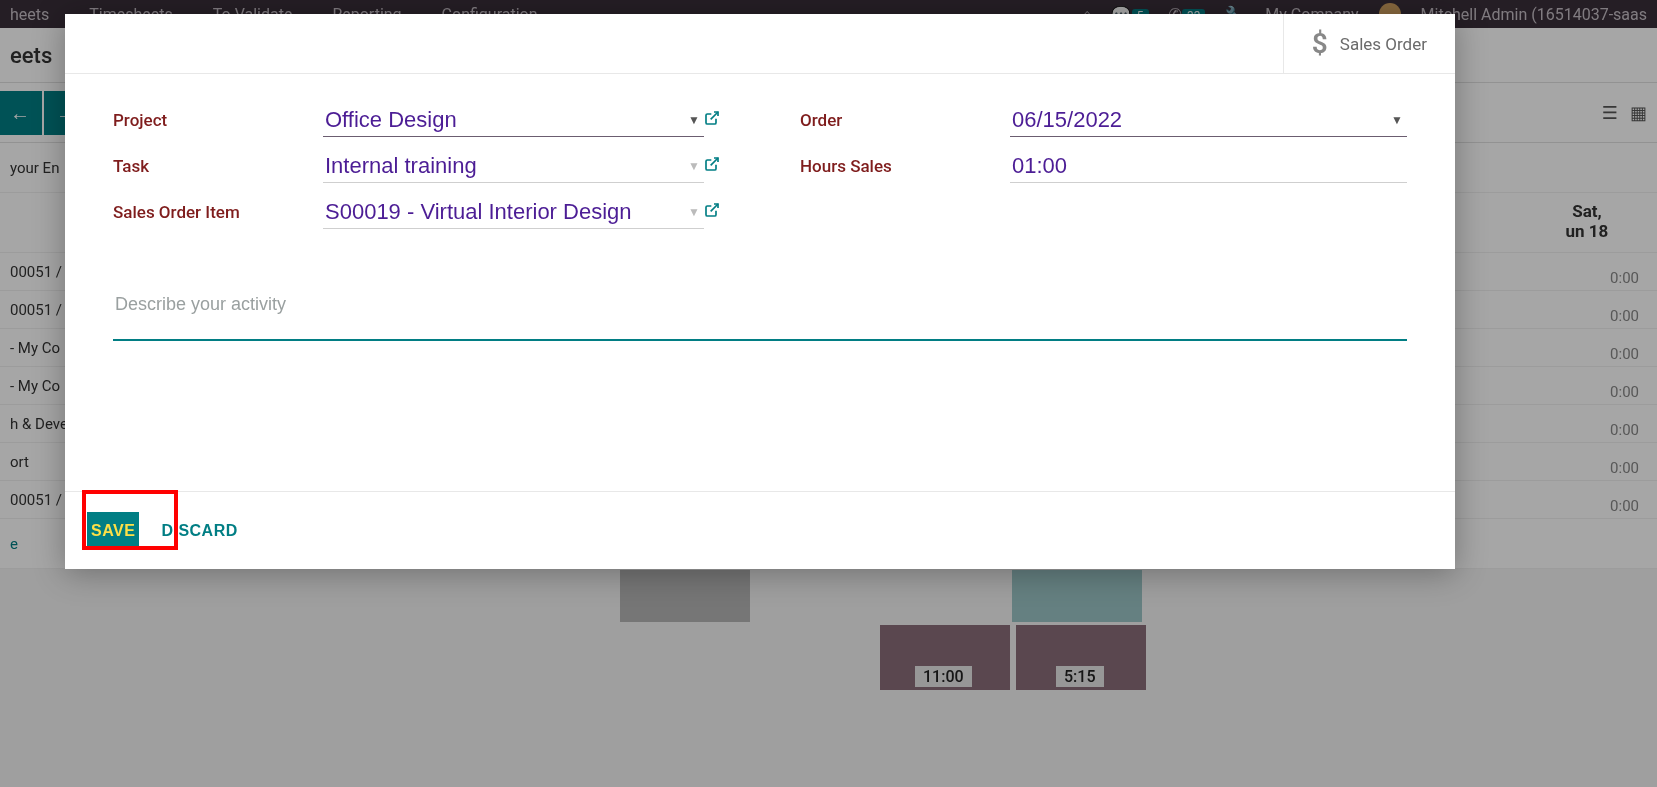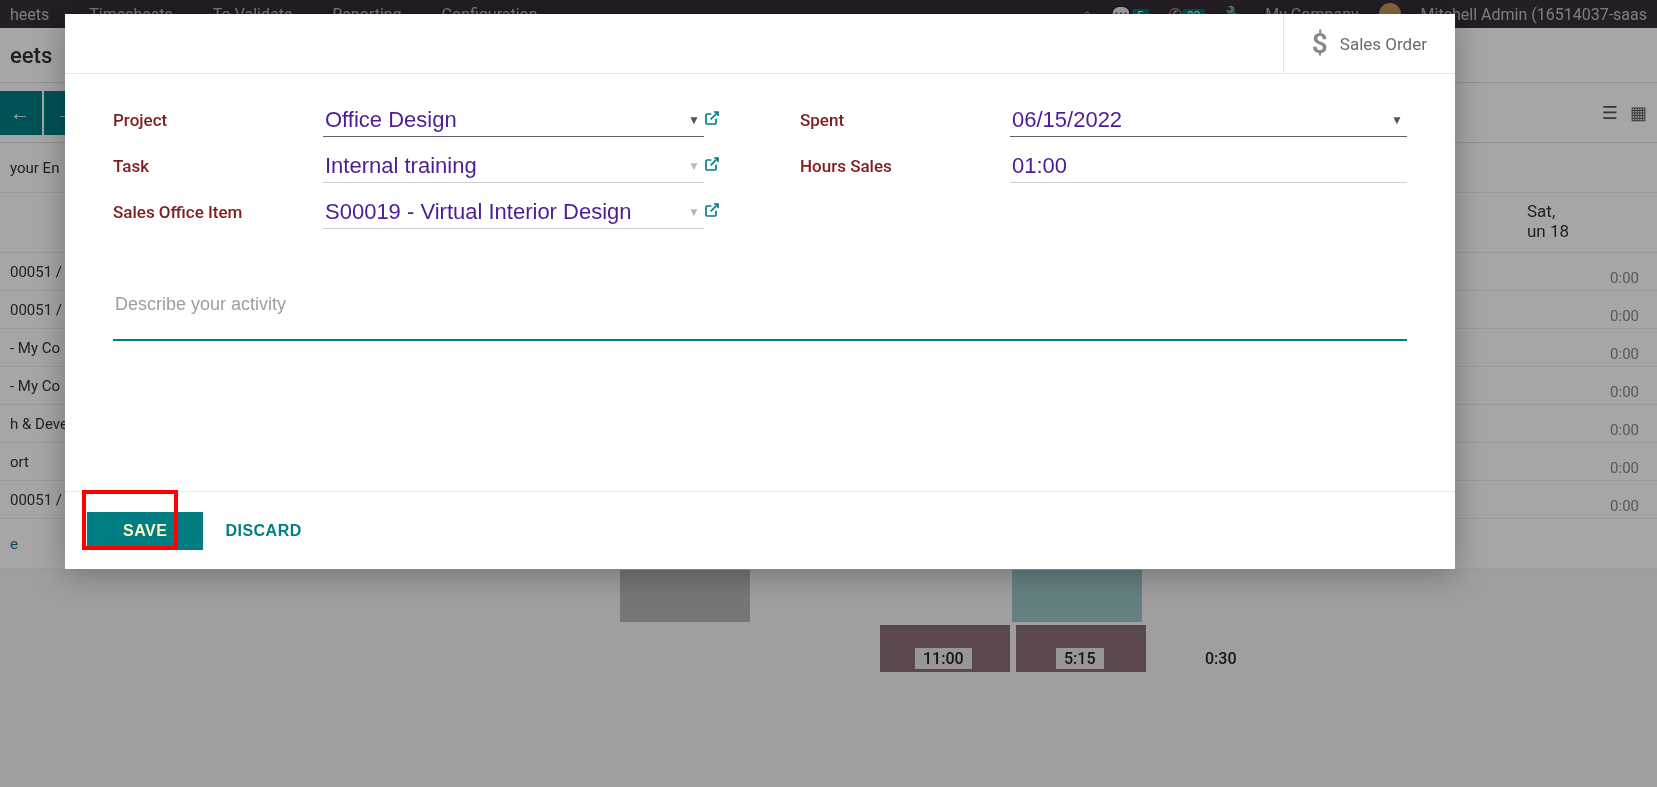--- a/index.html
+++ b/index.html
@@ -94,21 +94,21 @@
 }
 
 .bottom-tiles {
   position:absolute;
   left:880px;
   top:625px;
   display:flex;
   gap:6px;
 }
 .tile {
-  width:130px;height:47px;
+  width:130px;height:65px;
   background:#8b6e7a;
   position:relative;
 }
 .tile.short{width:130px;background:#8b6e7a;}
 .tile .tlabel {
   position:absolute;
   bottom:3px;
   left:35px;
   background:#e8e8e8;
   padding:1px 8px;
@@ -224,23 +224,23 @@
 .modal-footer {
   height:78px;
   border-top:1px solid #e8e8e8;
   display:flex;
   align-items:center;
   padding:0 22px;
   gap:22px;
 }
 .save-btn {
   background:#017e84;
-  color:#fef9c3;
+  color:#fde047;
   border:none;
-  padding:10px 36px;
+  padding:10px 4px;
   font-size:16px;
   font-weight:600;
   cursor:pointer;
   letter-spacing:0.5px;
 }
 .discard-btn {
   color:#017e84;
   background:transparent;
   border:none;
   font-size:16px;
@@ -309,21 +309,21 @@
     <div class="grid-rowhead" style="height:60px;font-weight:600;"></div>
     <div class="grid-rowhead">00051 /</div>
     <div class="grid-rowhead">00051 /</div>
     <div class="grid-rowhead">- My Co</div>
     <div class="grid-rowhead">- My Co</div>
     <div class="grid-rowhead">h &amp; Deve</div>
     <div class="grid-rowhead">ort</div>
     <div class="grid-rowhead">00051 /</div>
     <div class="grid-rowhead" style="color:#017e84;height:50px;">e</div>
 
-    <div style="position:absolute;right:10px;top:58px;width:120px;font-weight:400;color:#333;white-space:pre-line;font-size:17px;">Sat,
+    <div style="position:absolute;right:10px;top:58px;width:120px;text-align:center;font-weight:700;color:#333;white-space:pre-line;font-size:17px;">Sat,
 un 18</div>
     <div style="position:absolute;right:0;top:116px;width:130px;">
       <div class="zero">0:00</div>
       <div class="zero">0:00</div>
       <div class="zero">0:00</div>
       <div class="zero">0:00</div>
       <div class="zero">0:00</div>
       <div class="zero">0:00</div>
       <div class="zero">0:00</div>
     </div>
@@ -331,23 +331,20 @@
 
   <div class="gray-box" style="left:620px;top:570px;width:130px;height:52px;"></div>
   <div class="teal-box" style="left:1012px;top:570px;width:130px;height:52px;"></div>
 
   <div class="bottom-tiles">
     <div class="tile">
       <span class="tlabel">11:00</span>
     </div>
     <div class="tile short" style="width:130px;">
       <span class="tlabel" style="left:40px;margin-top:16px;">5:15</span>
-    </div>
-    <div class="tile light" style="width:130px;">
-      <span class="tlabel" style="background:transparent;left:45px;">0:30</span>
     </div>
   </div>
 </div>
 
 <div class="bg-overlay"></div>
 
 <div class="modal">
 
   <div class="modal-action-bar">
     <div class="sales-order-btn">
@@ -382,38 +379,38 @@
           </div>
           <span class="ext-icon">
             <svg width="16" height="16" viewBox="0 0 24 24" fill="none" stroke="#017e84" stroke-width="2.5">
                 <path d="M18 13v6a2 2 0 0 1-2 2H5a2 2 0 0 1-2-2V8a2 2 0 0 1 2-2h6"></path>
                 <polyline points="15 3 21 3 21 9"></polyline>
                 <line x1="10" y1="14" x2="21" y2="3"></line>
               </svg>
           </span>
         </div>
         <div class="form-row">
-          <span class="form-label">Sales Office Item</span>
+          <span class="form-label">Sales Order Item</span>
           <div class="form-input-wrap">
             <input class="form-input" value="S00019 - Virtual Interior Design" style="">
             <span class="caret" style="color:#bbb;">▼</span>
           </div>
           <span class="ext-icon">
             <svg width="16" height="16" viewBox="0 0 24 24" fill="none" stroke="#017e84" stroke-width="2.5">
                 <path d="M18 13v6a2 2 0 0 1-2 2H5a2 2 0 0 1-2-2V8a2 2 0 0 1 2-2h6"></path>
                 <polyline points="15 3 21 3 21 9"></polyline>
                 <line x1="10" y1="14" x2="21" y2="3"></line>
               </svg>
           </span>
         </div>
       </div>
 
       <div>
         <div class="form-row">
-          <span class="form-label">Spent</span>
+          <span class="form-label">Order</span>
           <div class="form-input-wrap">
             <input class="form-input strong" value="06/15/2022" style="">
             <span class="caret">▼</span>
           </div>
         </div>
         <div class="form-row">
           <span class="form-label">Hours Sales</span>
           <div class="form-input-wrap">
             <input class="form-input" value="01:00" style="">
           </div>

